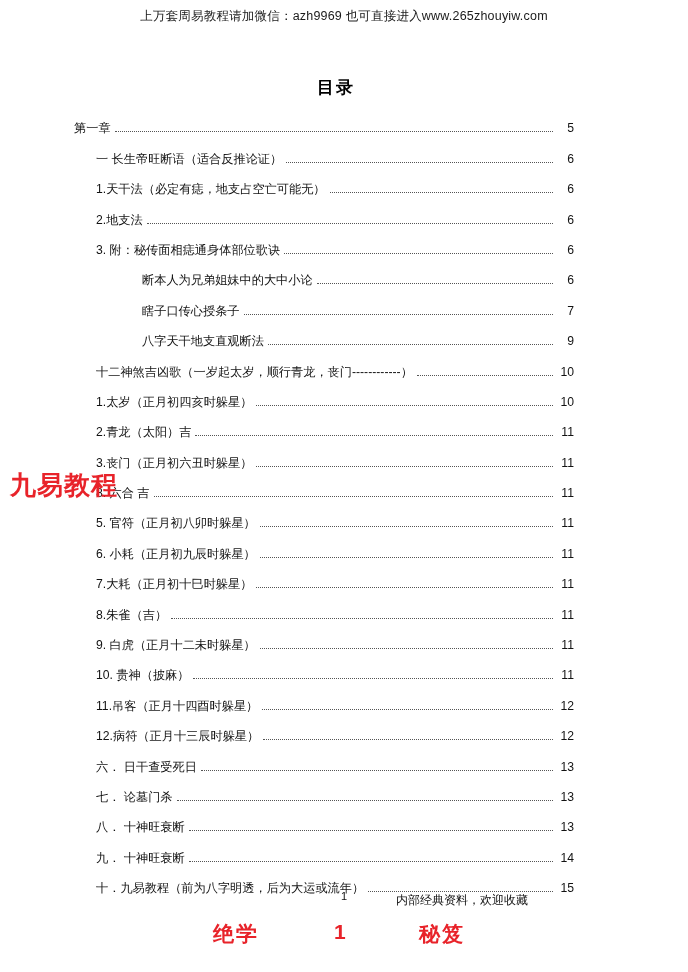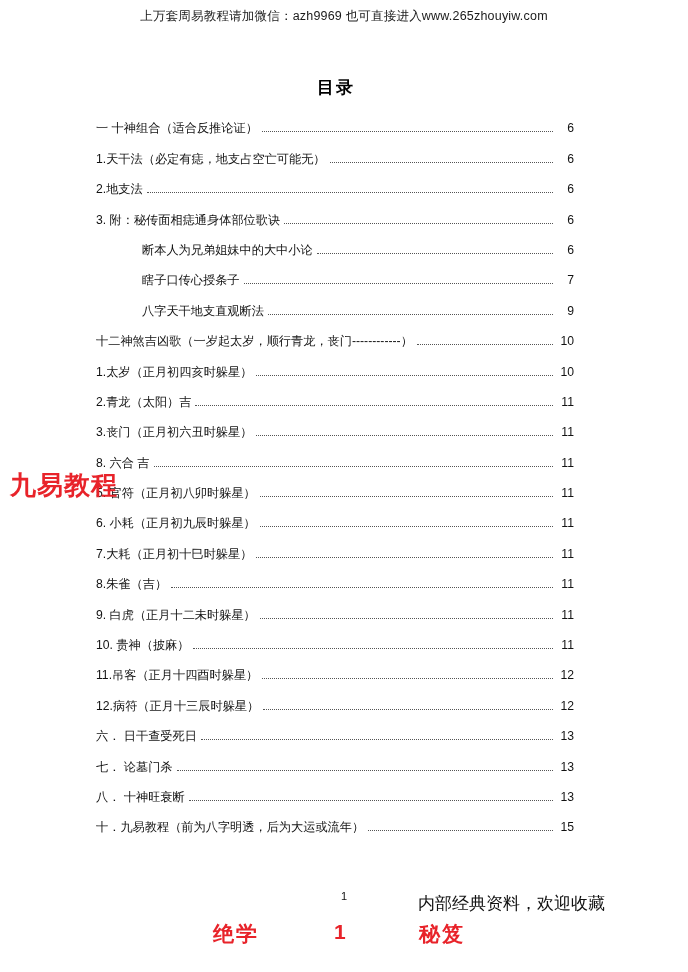--- a/index.html
+++ b/index.html
@@ -95,22 +95,22 @@
     top: 890px;
     left: 0;
     width: 688px;
     text-align: center;
     font-size: 11px;
     color: #111;
   }
   .footer-note {
     position: absolute;
     top: 892px;
-    left: 418px;
-    font-size: 17px;
+    left: 396px;
+    font-size: 12px;
     color: #111;
     white-space: nowrap;
   }
   .bottom-red {
     position: absolute;
     top: 920px;
     left: 0;
     width: 688px;
     height: 40px;
     padding-left: 38px;
@@ -130,22 +130,27 @@
 <body>
 
 <div class="page">
 
   <div class="header-note">上万套周易教程请加微信：azh9969   也可直接进入www.265zhouyiw.com</div>
 
   <div class="doc-title">目录</div>
 
   <div class="toc">
 
-      <div class="toc-row ind-1">
-        <span class="toc-label">一 十神组合（适合反推论证）</span>
+  <div class="toc-row ind-0">
+        <span class="toc-label">第一章</span>
+        <span class="toc-dots"></span>
+        <span class="toc-page">5</span>
+      </div>
+      <div class="toc-row ind-1">
+        <span class="toc-label">一 长生帝旺断语（适合反推论证）</span>
         <span class="toc-dots"></span>
         <span class="toc-page">6</span>
       </div>
       <div class="toc-row ind-1">
         <span class="toc-label">1.天干法（必定有痣，地支占空亡可能无）</span>
         <span class="toc-dots"></span>
         <span class="toc-page">6</span>
       </div>
       <div class="toc-row ind-1">
         <span class="toc-label">2.地支法</span>
@@ -244,20 +249,25 @@
       </div>
       <div class="toc-row ind-1">
         <span class="toc-label">七．   论墓门杀</span>
         <span class="toc-dots"></span>
         <span class="toc-page">13</span>
       </div>
       <div class="toc-row ind-1">
         <span class="toc-label">八．   十神旺衰断</span>
         <span class="toc-dots"></span>
         <span class="toc-page">13</span>
+      </div>
+      <div class="toc-row ind-1">
+        <span class="toc-label">九．   十神旺衰断</span>
+        <span class="toc-dots"></span>
+        <span class="toc-page">14</span>
       </div>
       <div class="toc-row ind-1">
         <span class="toc-label">十．九易教程（前为八字明透，后为大运或流年）</span>
         <span class="toc-dots"></span>
         <span class="toc-page">15</span>
       </div>
     </div>
 
   <div class="watermark">九易教程</div>
 

